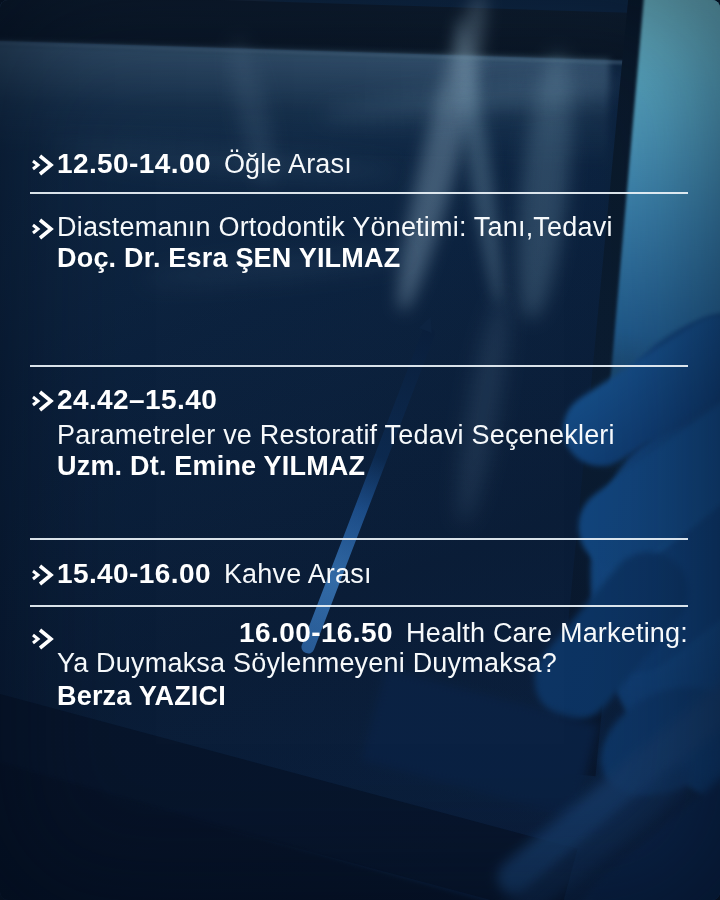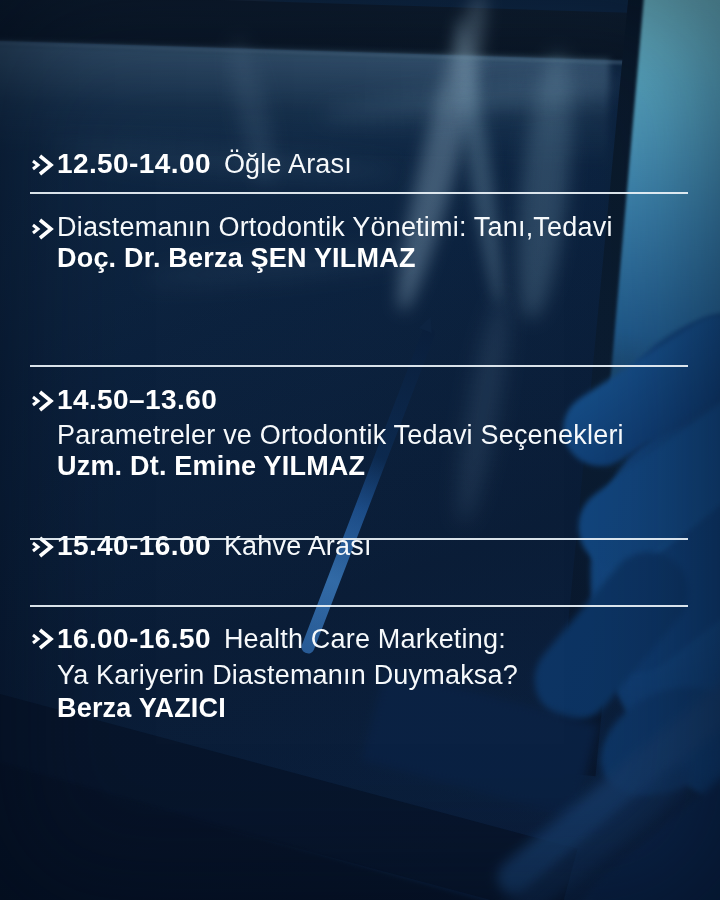--- a/index.html
+++ b/index.html
@@ -1,20 +1,20 @@
 <!DOCTYPE html>
 <html><head>
 <meta charset="utf-8">
 <style>
   * { margin:0; padding:0; box-sizing:border-box; }
   html,body { width:720px; height:900px; background:#05101f; }
   .canvas {
     position:relative; width:720px; height:900px; overflow:hidden;
     background:linear-gradient(160deg,#13304e 0%,#0c2340 35%,#0a1d37 62%,#0b2141 100%);
-    font-family:"Liberation Sans", sans-serif; color:#ffffff;
+    font-family:"Liberation Sans", sans-serif; color:#ffffff;border-radius:8px;
   }
   
   .bg, .bg div { position:absolute; }
   .wall-corner { left:-30px; top:-24px; width:300px; height:52px; background:#1c2e44; transform:rotate(-2deg); filter:blur(7px); }
   .bezel-top { left:-30px; top:-8px; width:740px; height:48px; background:linear-gradient(180deg,#101f30,#0a1726); transform:rotate(1.8deg); transform-origin:left top; }
   .bezel-edge { left:-30px; top:40px; width:700px; height:4px; background:#3f5d78; opacity:.7; transform:rotate(1.8deg); transform-origin:left top; filter:blur(1px); }
   .screen-topband { left:-10px; top:42px; width:620px; height:110px; background:linear-gradient(180deg,rgba(96,134,163,.55),rgba(52,84,112,.25) 55%,rgba(30,55,85,0)); transform:rotate(1.6deg); transform-origin:left top; filter:blur(3px); }
   .wisp { border-radius:50%; }
   .w1 { left:424px; top:-14px; width:36px; height:330px; background:rgba(170,202,222,.34); transform:rotate(14deg); filter:blur(8px); }
   .w2 { left:468px; top:16px;  width:22px; height:290px; background:rgba(152,190,212,.28); transform:rotate(-8deg); filter:blur(7px); }
@@ -50,21 +50,21 @@
   .tone { left:0; top:0; width:720px; height:900px;
     background:linear-gradient(120deg,rgba(8,20,40,.28),rgba(8,24,48,.04) 45%,rgba(10,28,58,.22));
     box-shadow:inset 0 0 130px rgba(2,10,24,.6); }
   
   .content { position:absolute; left:0; top:0; width:720px; height:900px; z-index:10; }
   .item { position:absolute; left:30px; right:32px; display:flex; align-items:flex-start; }
   .chev { flex:0 0 27px; padding-top:5px; }
   .chev svg { display:block; }
   .txt { flex:1 1 auto; }
   .row { line-height:32px; white-space:nowrap; }
-  .row-tall { line-height:33px; }
+  .row-tall { line-height:21px;text-align:right; }
   .time { font-size:28px; font-weight:800; letter-spacing:.4px; }
   .inline-title { font-size:27px; font-weight:400; margin-left:13px; letter-spacing:.2px; color:#f6f9fb; }
   .line { font-size:27px; font-weight:400; line-height:31px; letter-spacing:.2px; color:#f6f9fb; white-space:nowrap; }
   .line-tall { line-height:33px; }
   .speaker { font-size:27px; font-weight:700; line-height:31px; letter-spacing:.2px; color:#ffffff; white-space:nowrap; }
   .speaker-tall { line-height:33px; }
   .sep { position:absolute; left:30px; width:658px; height:2px; background:rgba(236,243,248,.92); z-index:10; }
 </style>
 </head>
 <body>
@@ -124,41 +124,41 @@
 
     <section class="item" style="top:212px">
       <span class="chev">
         <svg width="26" height="24" viewBox="0 0 26 24">
             <path d="M3 8 L8 12 L3 16" fill="none" stroke="#ffffff" stroke-width="3"></path>
             <path d="M10 3 L21 12 L10 21" fill="none" stroke="#ffffff" stroke-width="3.6"></path>
           </svg>
       </span>
       <div class="txt">
         <div class="line">Diastemanın Ortodontik Yönetimi: Tanı,Tedavi</div>
-        <div class="speaker">Doç. Dr. Berza ŞEN YILMAZ</div>
+        <div class="speaker">Doç. Dr. Esra ŞEN YILMAZ</div>
       </div>
     </section>
     <div class="sep" style="top:365px"></div>
 
     <section class="item" style="top:384px">
       <span class="chev">
         <svg width="26" height="24" viewBox="0 0 26 24">
             <path d="M3 8 L8 12 L3 16" fill="none" stroke="#ffffff" stroke-width="3"></path>
             <path d="M10 3 L21 12 L10 21" fill="none" stroke="#ffffff" stroke-width="3.6"></path>
           </svg>
       </span>
       <div class="txt">
-        <div class="row"><span class="time">14.50–13.60</span></div>
-        <div class="line">Parametreler ve Ortodontik Tedavi Seçenekleri</div>
+        <div class="row"><span class="time">24.42–15.40</span></div>
+        <div class="line">Parametreler ve Restoratif Tedavi Seçenekleri</div>
         <div class="speaker">Uzm. Dt. Emine YILMAZ</div>
       </div>
     </section>
     <div class="sep" style="top:538px"></div>
 
-    <section class="item" style="top:530px">
+    <section class="item" style="top:558px">
       <span class="chev">
         <svg width="26" height="24" viewBox="0 0 26 24">
             <path d="M3 8 L8 12 L3 16" fill="none" stroke="#ffffff" stroke-width="3"></path>
             <path d="M10 3 L21 12 L10 21" fill="none" stroke="#ffffff" stroke-width="3.6"></path>
           </svg>
       </span>
       <div class="txt">
         <div class="row">
           <span class="time">15.40-16.00</span><span class="inline-title">Kahve Arası</span>
         </div>
@@ -170,19 +170,19 @@
       <span class="chev">
         <svg width="26" height="24" viewBox="0 0 26 24">
             <path d="M3 8 L8 12 L3 16" fill="none" stroke="#ffffff" stroke-width="3"></path>
             <path d="M10 3 L21 12 L10 21" fill="none" stroke="#ffffff" stroke-width="3.6"></path>
           </svg>
       </span>
       <div class="txt">
         <div class="row row-tall">
           <span class="time">16.00-16.50</span><span class="inline-title">Health Care Marketing:</span>
         </div>
-        <div class="line line-tall">Ya Kariyerin Diastemanın Duymaksa?</div>
+        <div class="line line-tall">Ya Duymaksa Söylenmeyeni Duymaksa?</div>
         <div class="speaker speaker-tall">Berza YAZICI</div>
       </div>
     </section>
 
   </div>
 </div>
 
 </body></html>

